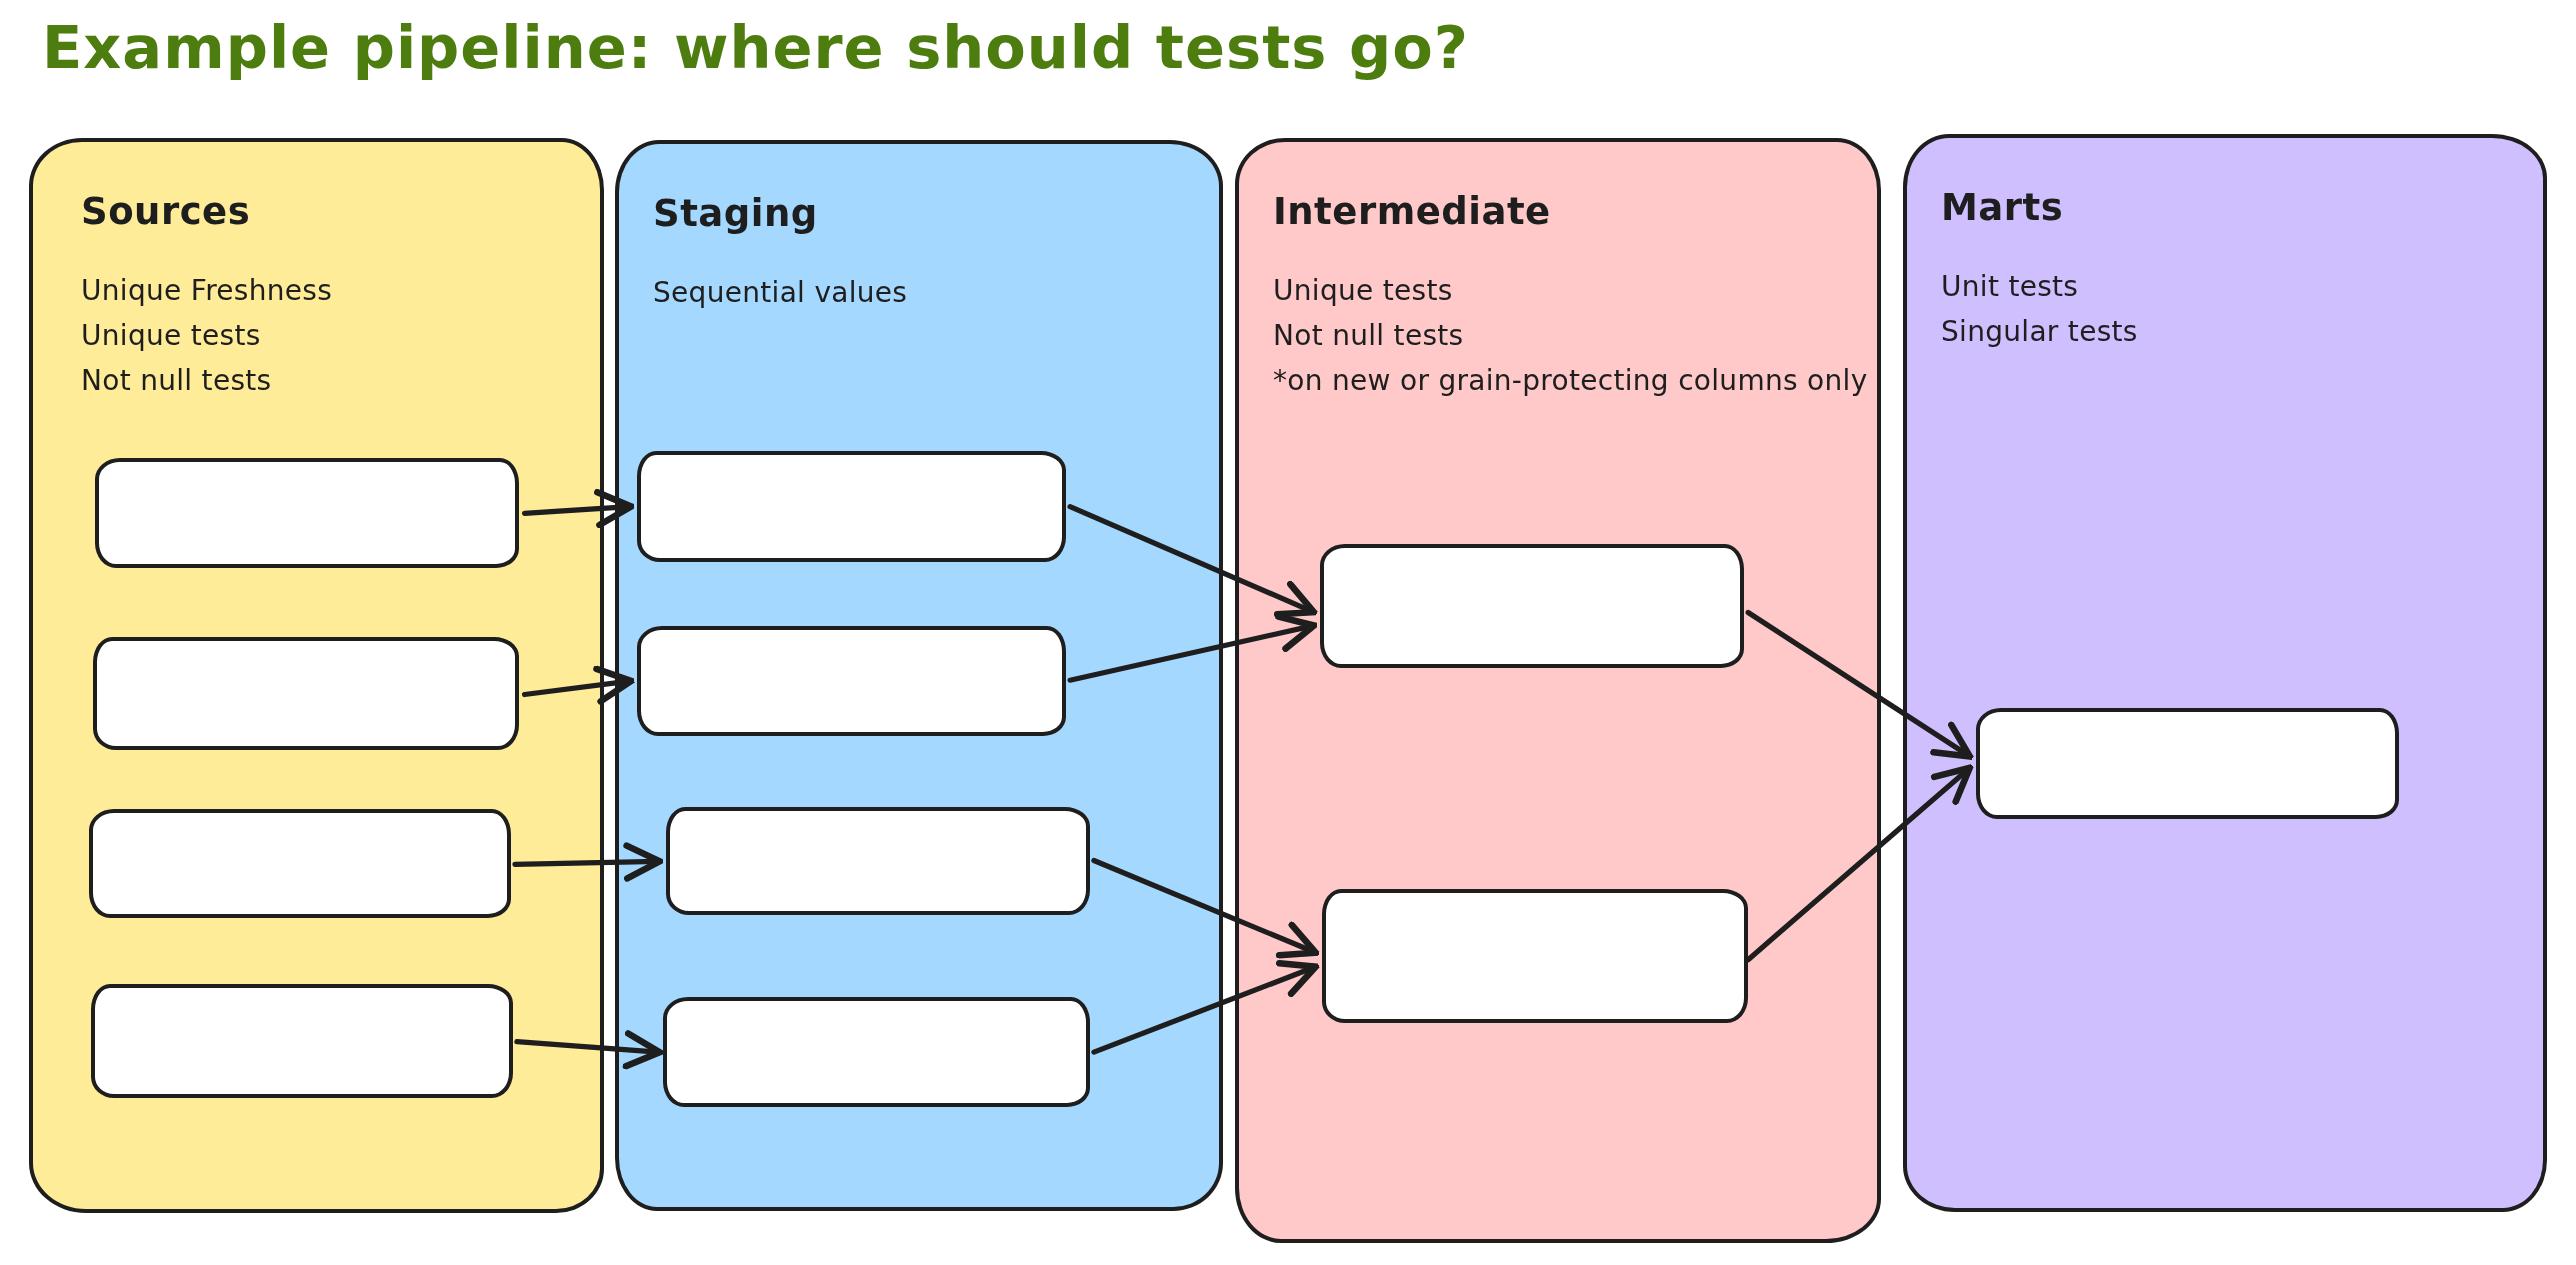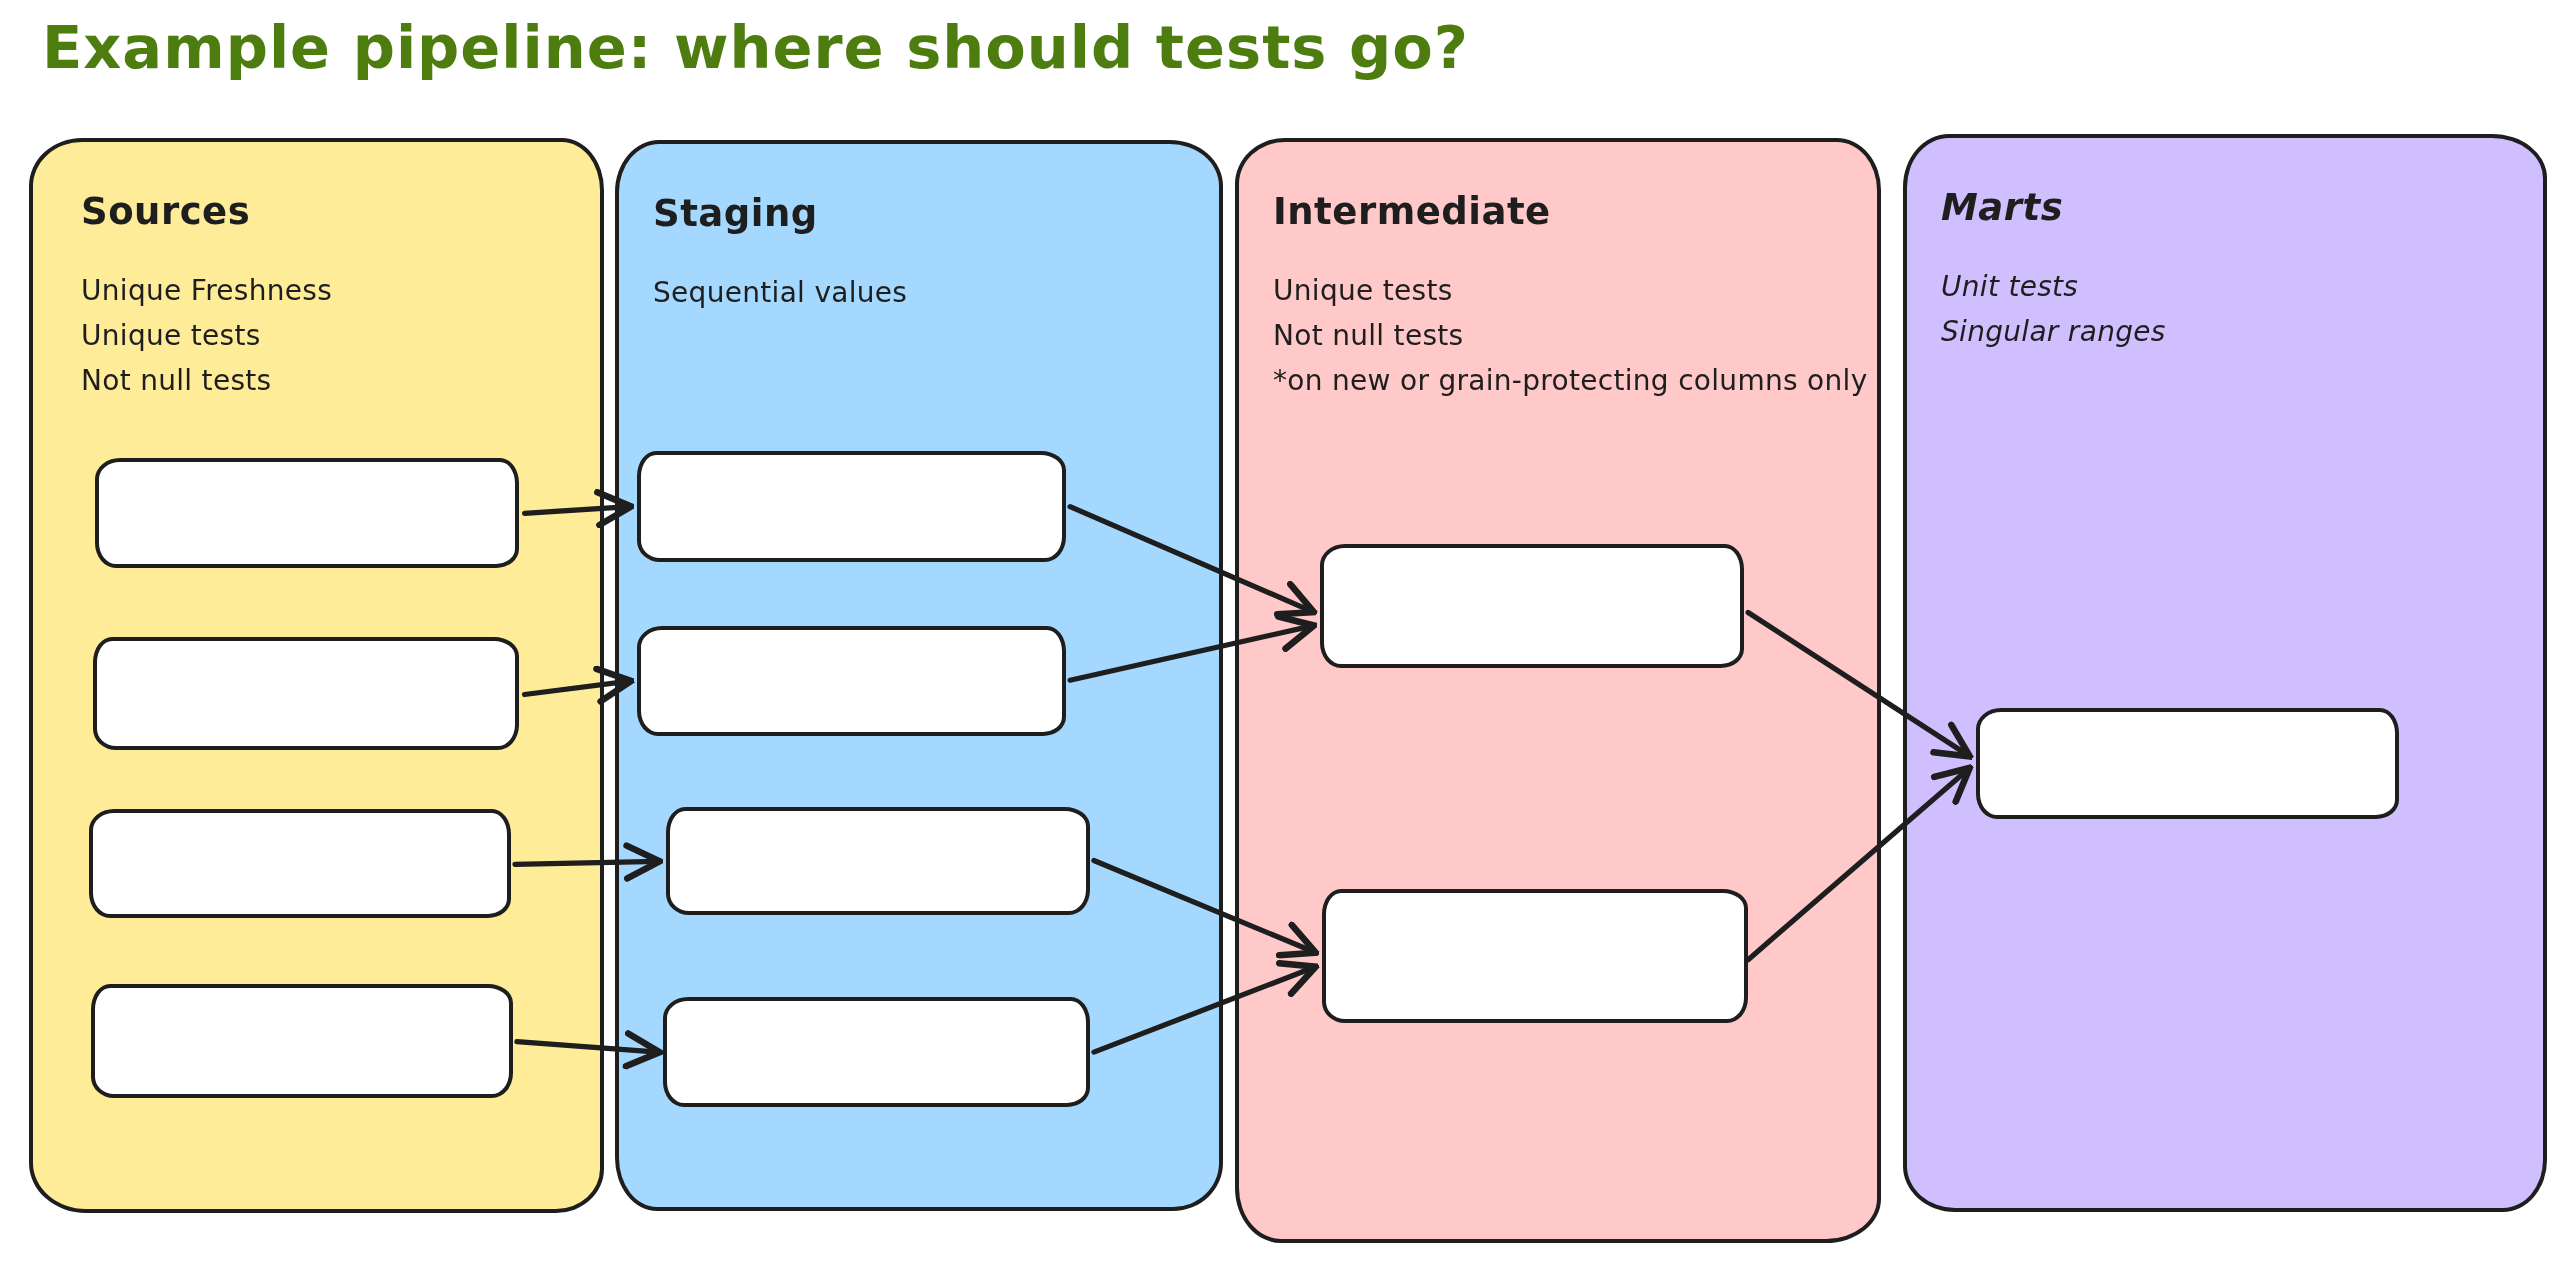--- a/index.html
+++ b/index.html
@@ -33,21 +33,20 @@
   }
   .panel-intermediate {
     left: 1235px; top: 138px; width: 646px; height: 1105px;
     background: #ffc9c9;
     border-radius: 50px 44px 55px 46px / 46px 52px 44px 55px;
   }
   .panel-marts {
     left: 1903px; top: 134px; width: 644px; height: 1078px;
     background: #d0bfff;
     border-radius: 46px 55px 44px 52px / 53px 44px 52px 46px;
-    font-style: italic;
   }
 
   .panel-label {
     position: absolute; left: 34px; top: 48px;
     font-size: 37px; font-weight: 600; letter-spacing: 0.5px;
     white-space: nowrap;
   }
   .panel-sources .panel-label { left: 48px; }
 
   .panel-notes {
@@ -98,21 +97,21 @@
       <div>Unique tests</div>
       <div>Not null tests</div>
       <div>*on new or grain-protecting columns only</div>
     </div>
   </section>
 
   <section class="panel panel-marts">
     <div class="panel-label">Marts</div>
     <div class="panel-notes">
       <div>Unit tests</div>
-      <div>Singular ranges</div>
+      <div>Singular tests</div>
     </div>
   </section>
 
   <div class="node r1" style="left:95px; top:458px; width:424px; height:110px;"></div>
   <div class="node r2" style="left:93px;  top:637px; width:426px; height:113px;"></div>
   <div class="node r1" style="left:89px;  top:809px; width:422px; height:109px;"></div>
   <div class="node r2" style="left:91px;  top:984px; width:422px; height:114px;"></div>
 
   <div class="node r2" style="left:637px; top:451px; width:429px; height:111px;"></div>
   <div class="node r1" style="left:637px; top:626px; width:429px; height:110px;"></div>

